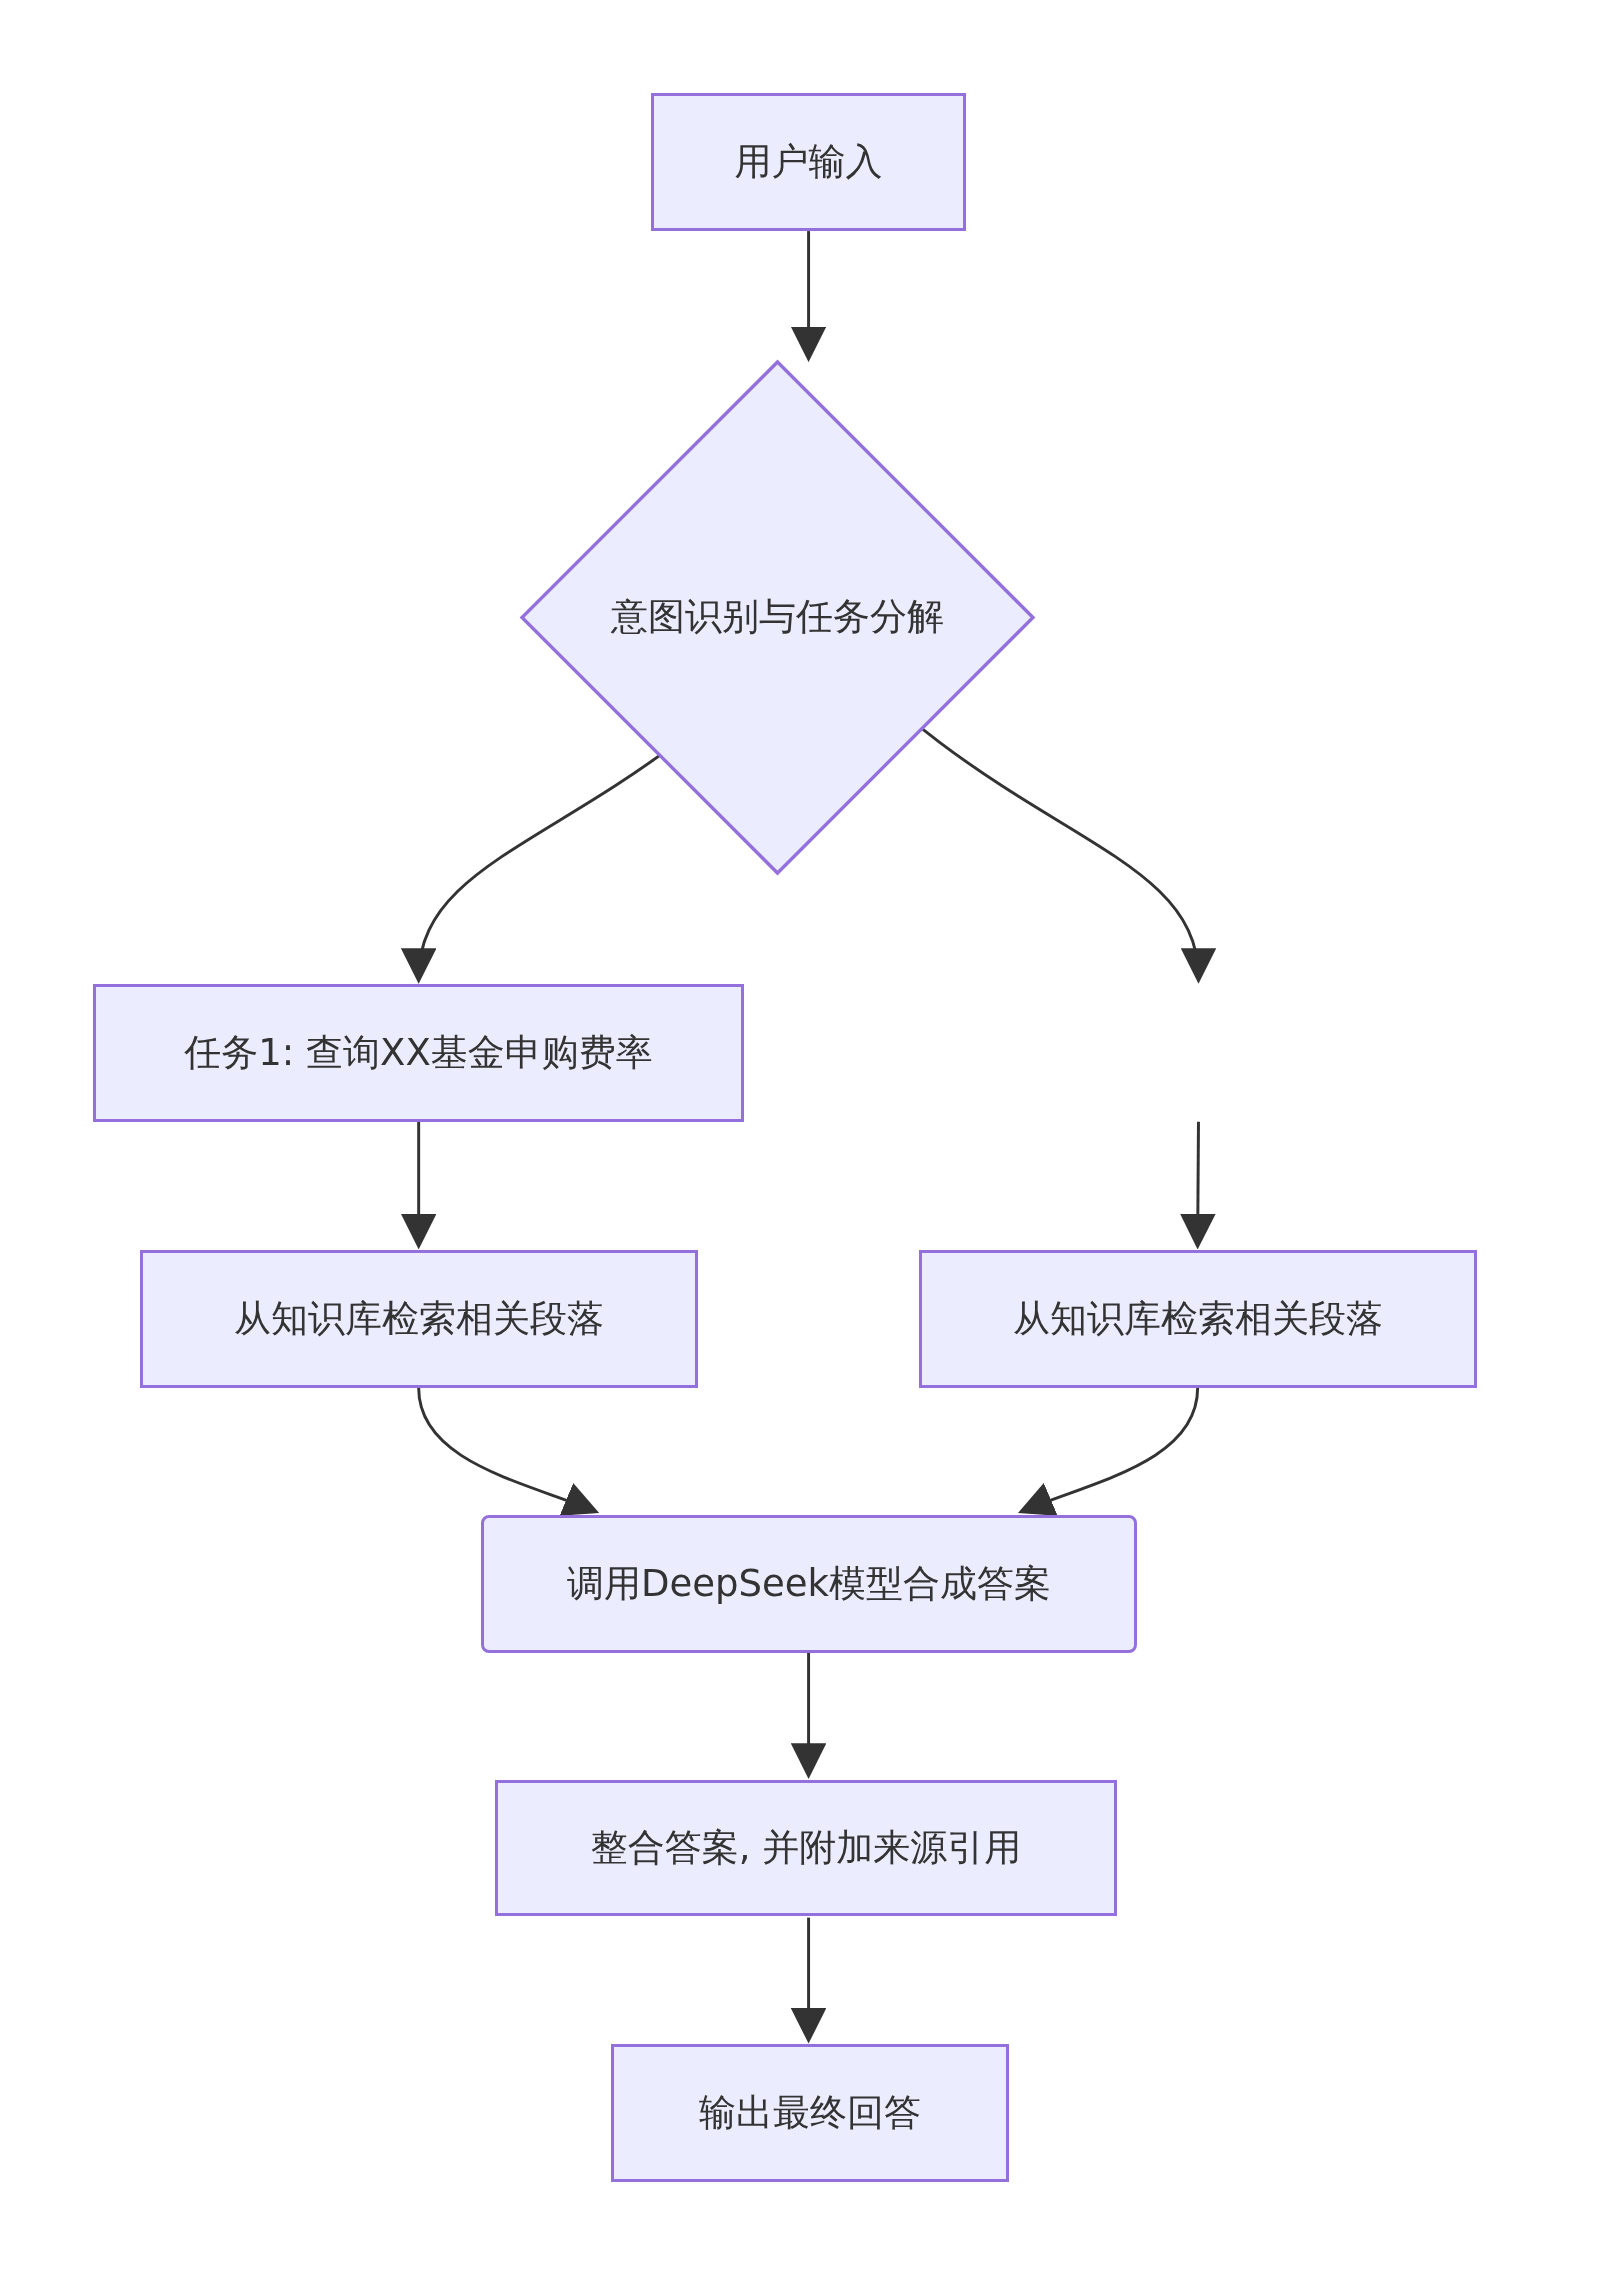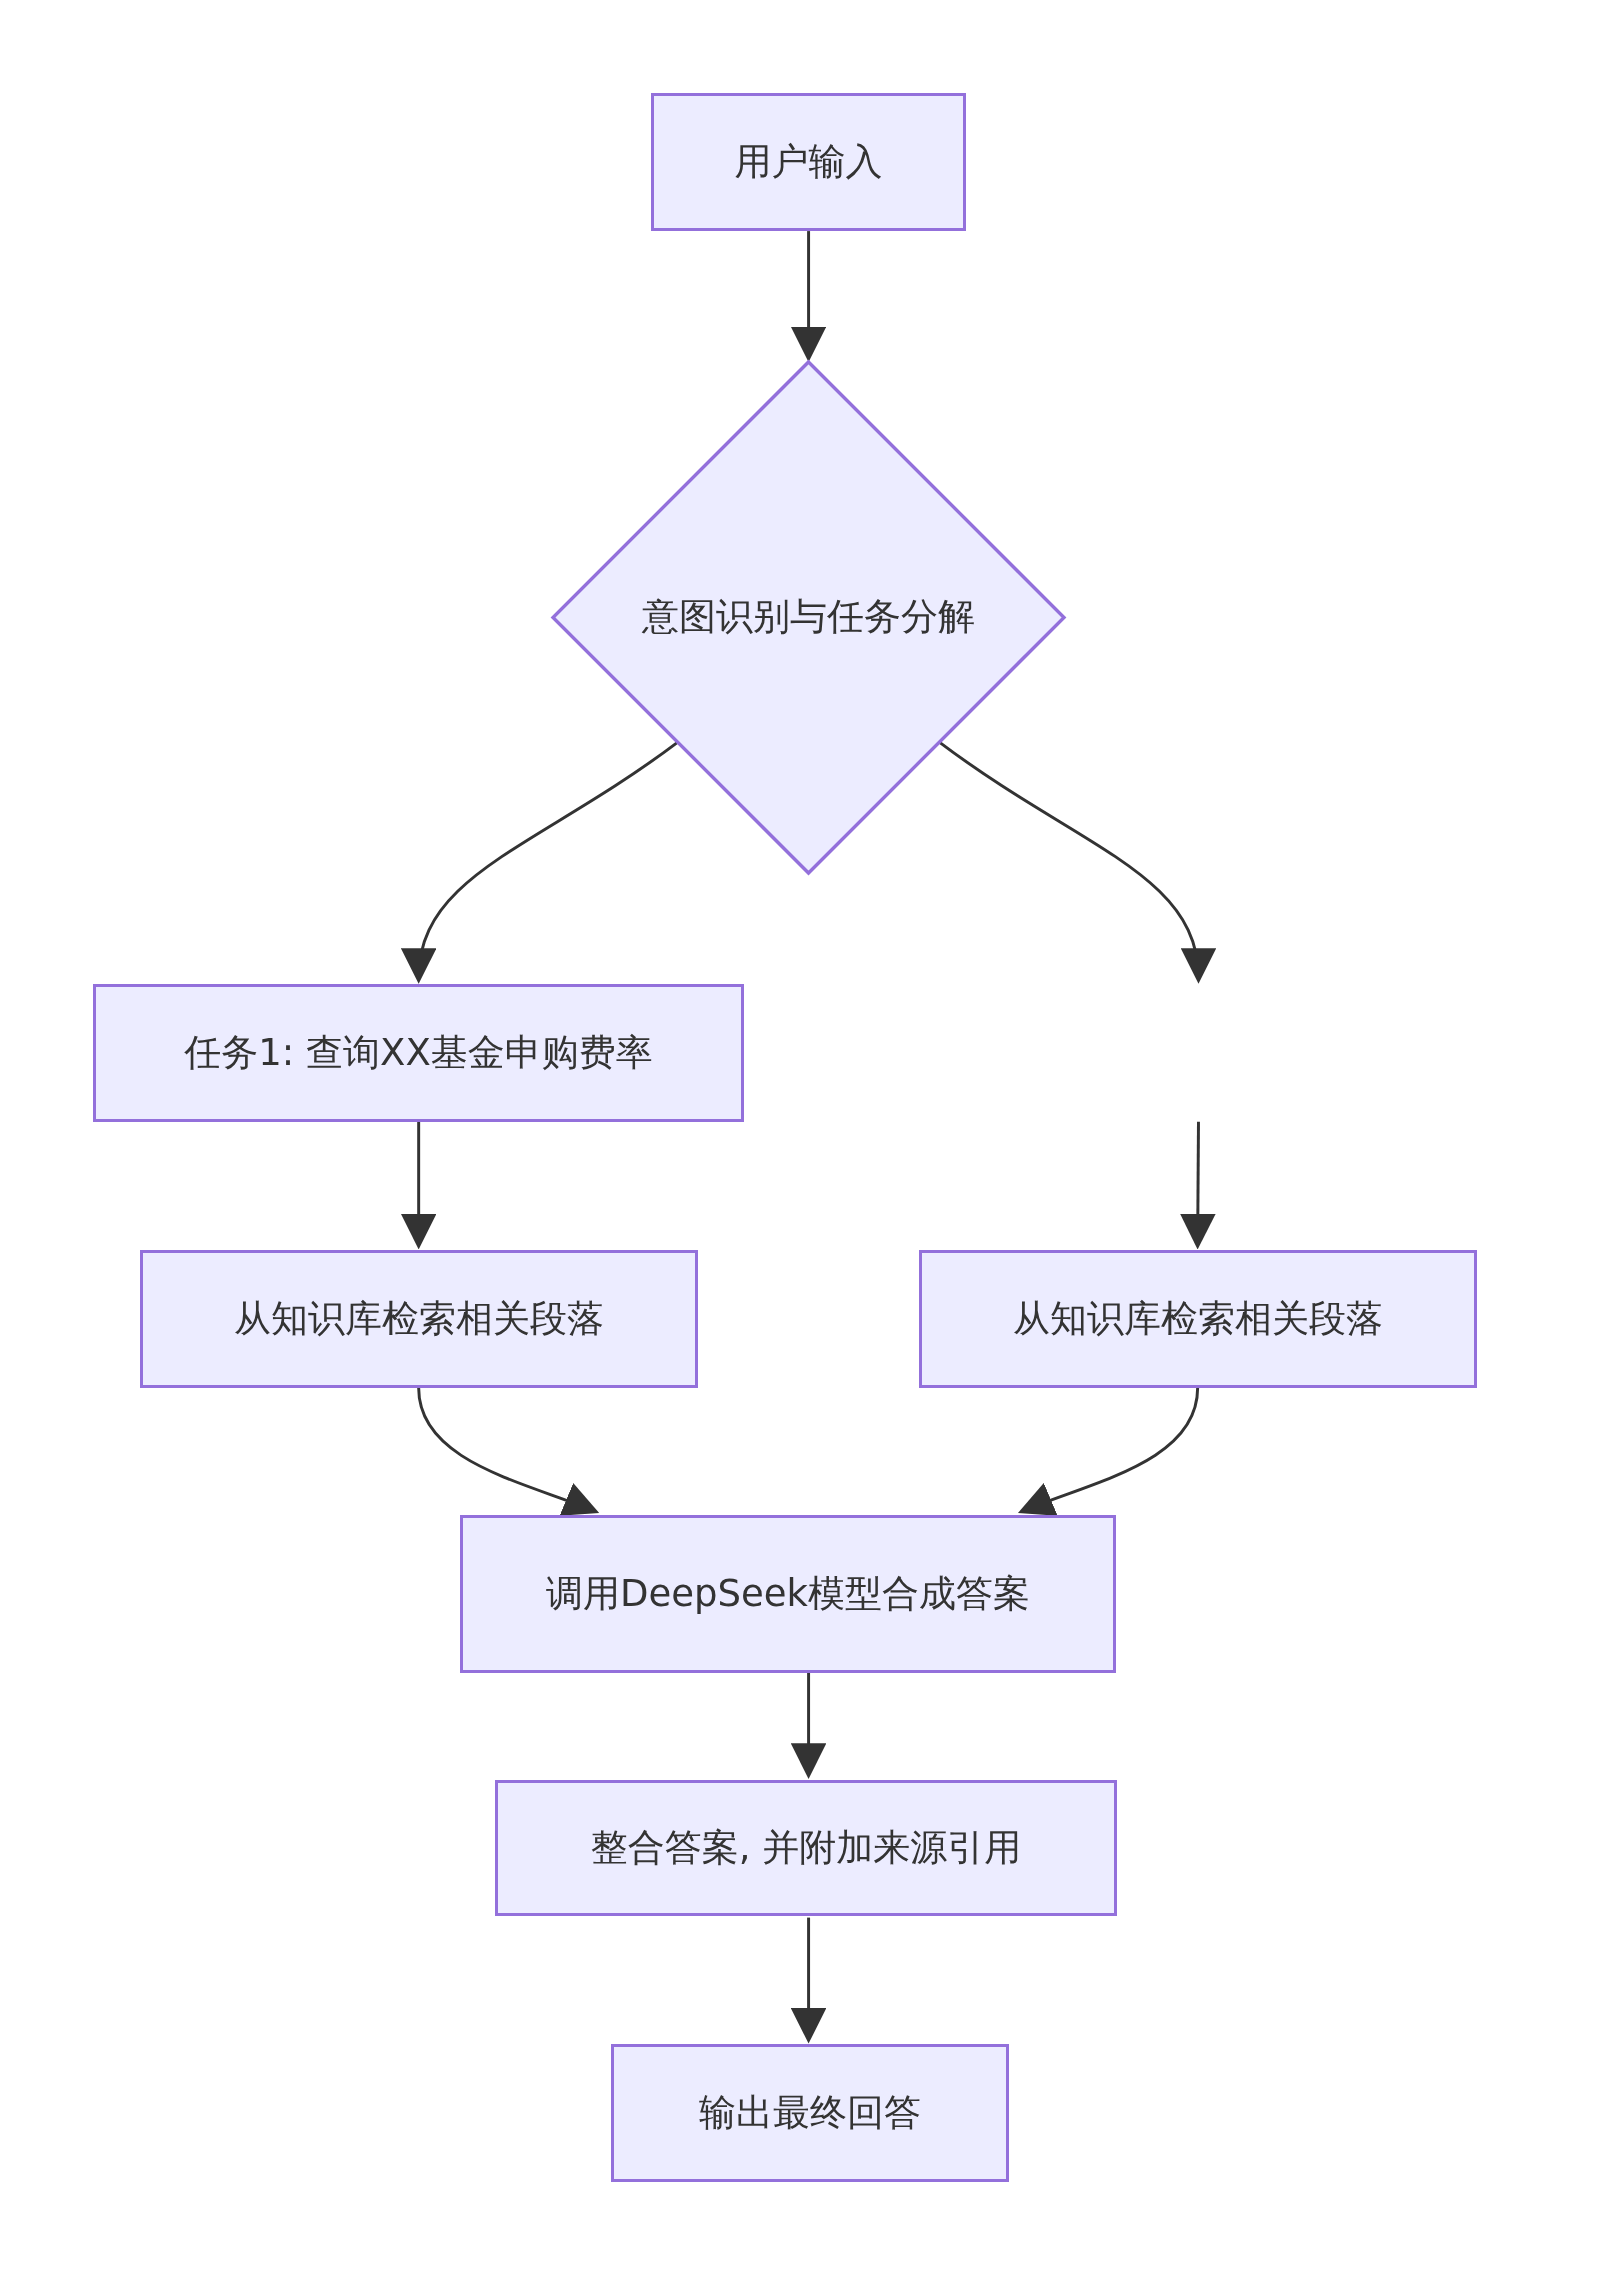--- a/index.html
+++ b/index.html
@@ -50,26 +50,26 @@
     left: 0;
     top: 0;
     overflow: visible;
   }
   .diamond-label {
     position: relative;
     z-index: 3;
   }
   
   .nA { left: 651px;  top: 93px;  width: 315px; height: 138px; }
-  .nB { left: 553px;  top: 362px;  width: 511px; height: 511px; }
+  .nB { left: 522px;  top: 362px;  width: 511px; height: 511px; }
   .nC { left: 93px;  top: 984px; width: 651px; height: 138px; }
   .nD { left: 873px; top: 984px; width: 651px; height: 138px; }
   .nE { left: 140px;  top: 1250px; width: 558px; height: 138px; }
   .nF { left: 919px; top: 1250px; width: 558px; height: 138px; }
-  .nG { left: 460px;  top: 1515px; width: 656px; height: 158px; }
+  .nG { left: 481px;  top: 1515px; width: 656px; height: 138px; border-radius: 8px; }
   .nH { left: 495px;  top: 1780px; width: 622px; height: 136px; }
   .nI { left: 611px;  top: 2044px; width: 398px; height: 138px; text-align: right; }
 </style>
 </head>
 <body>
 
 <div class="canvas">
 
   <svg class="edge-layer" width="1618" height="2273" viewBox="0 0 1913 2687">
     <defs>

